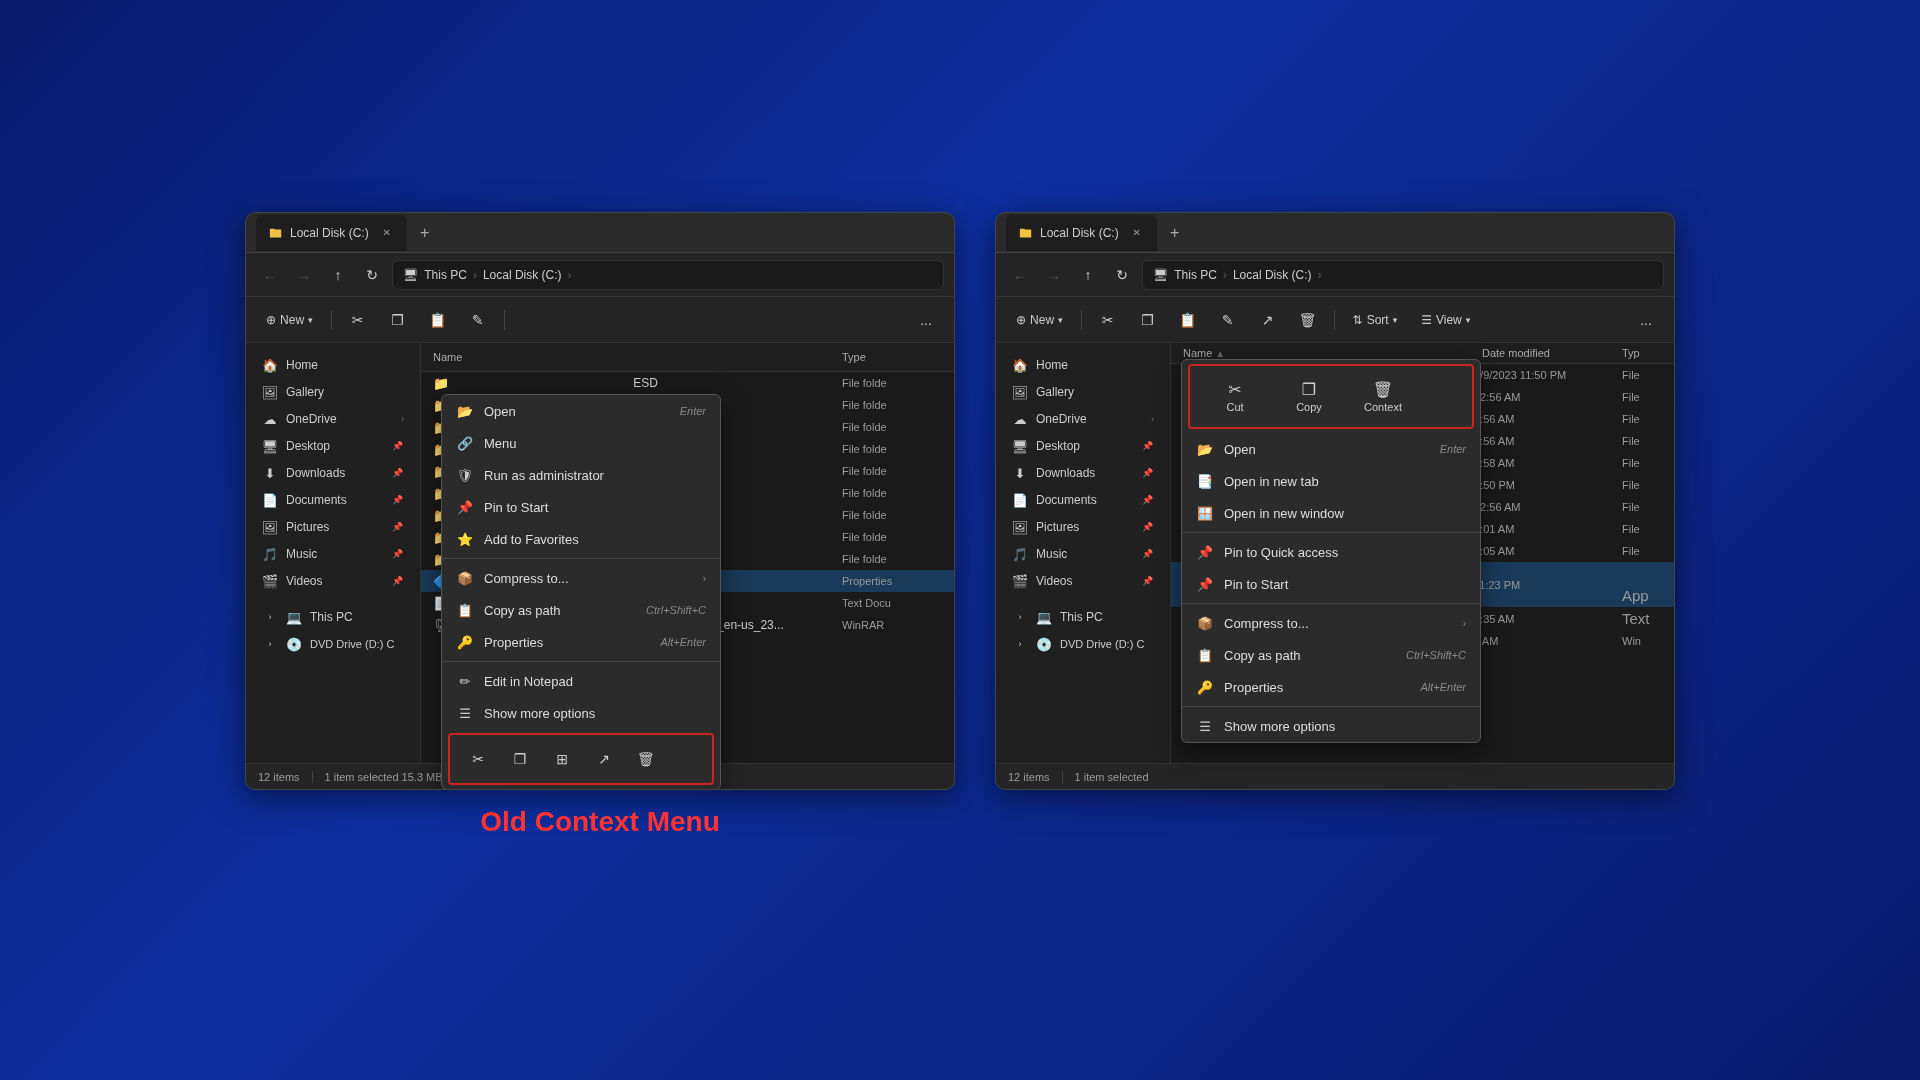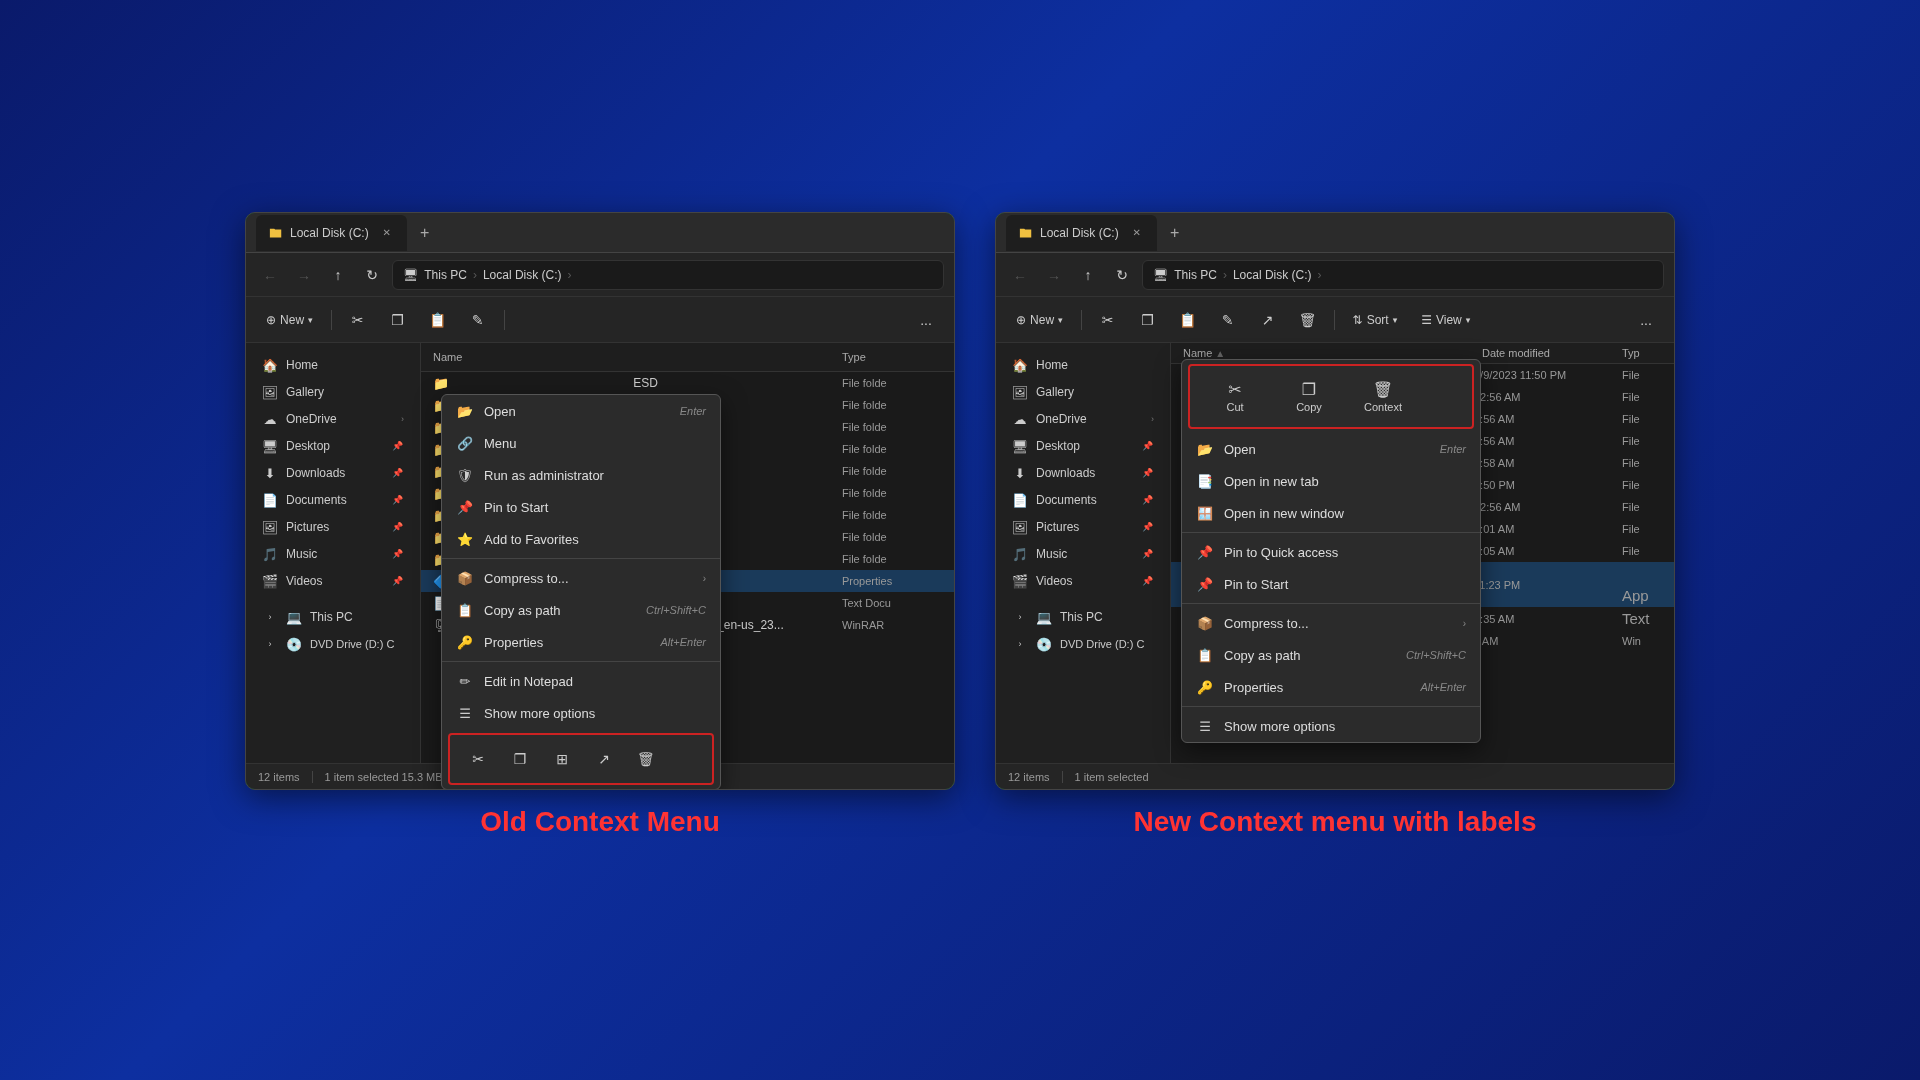--- a/index.html
+++ b/index.html
@@ -978,15 +978,14 @@
             <span class="ctx-shortcut">Alt+Enter</span>
           </div>
           <div class="ctx-sep"></div>
           <div class="ctx-item">
             <span class="ctx-item-icon">☰</span>
             <span>Show more options</span>
           </div>
         </div>
       </div>
     </div>
-    <div class="window-label">New Context menu with labels</div>
   </div>
 </div>
 
 </body></html>

